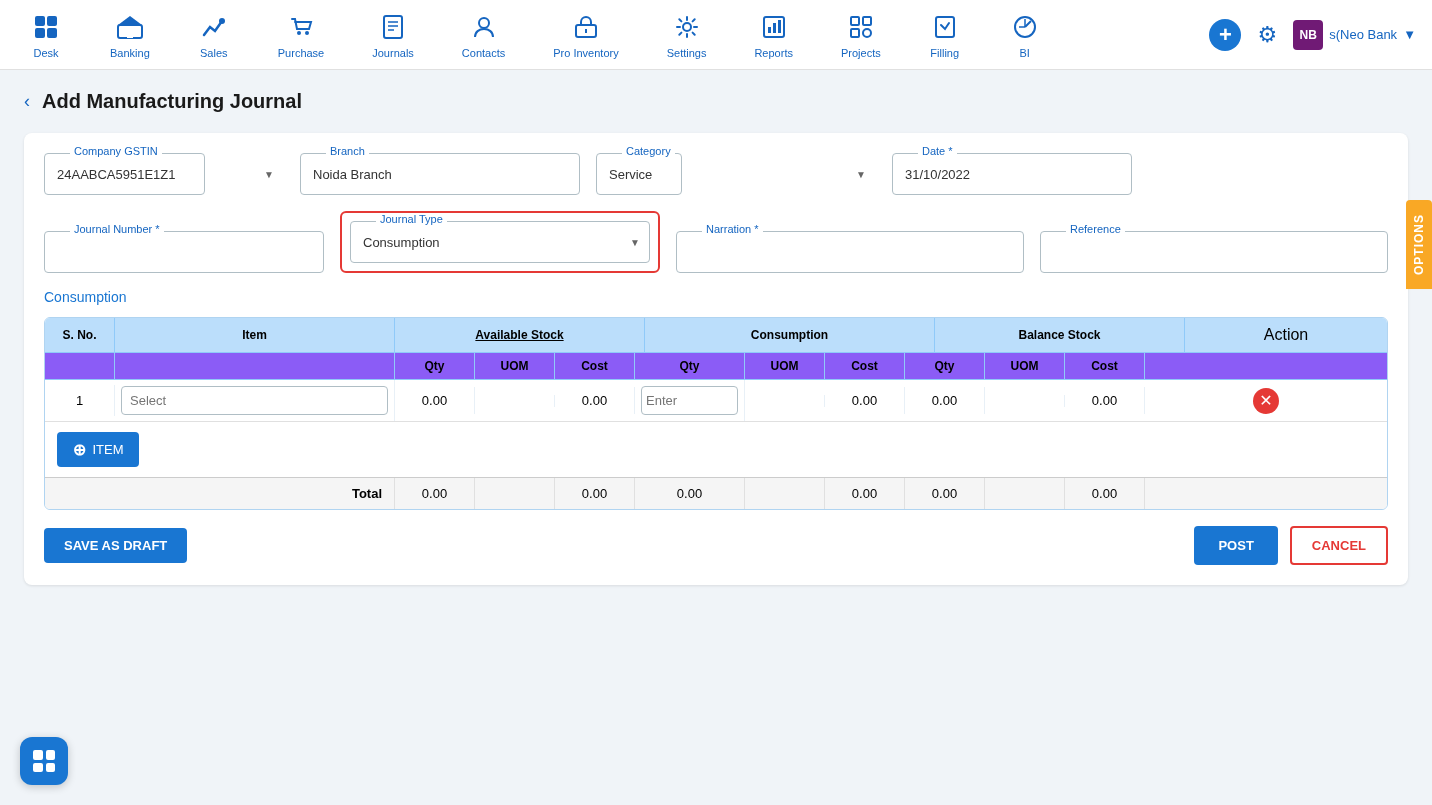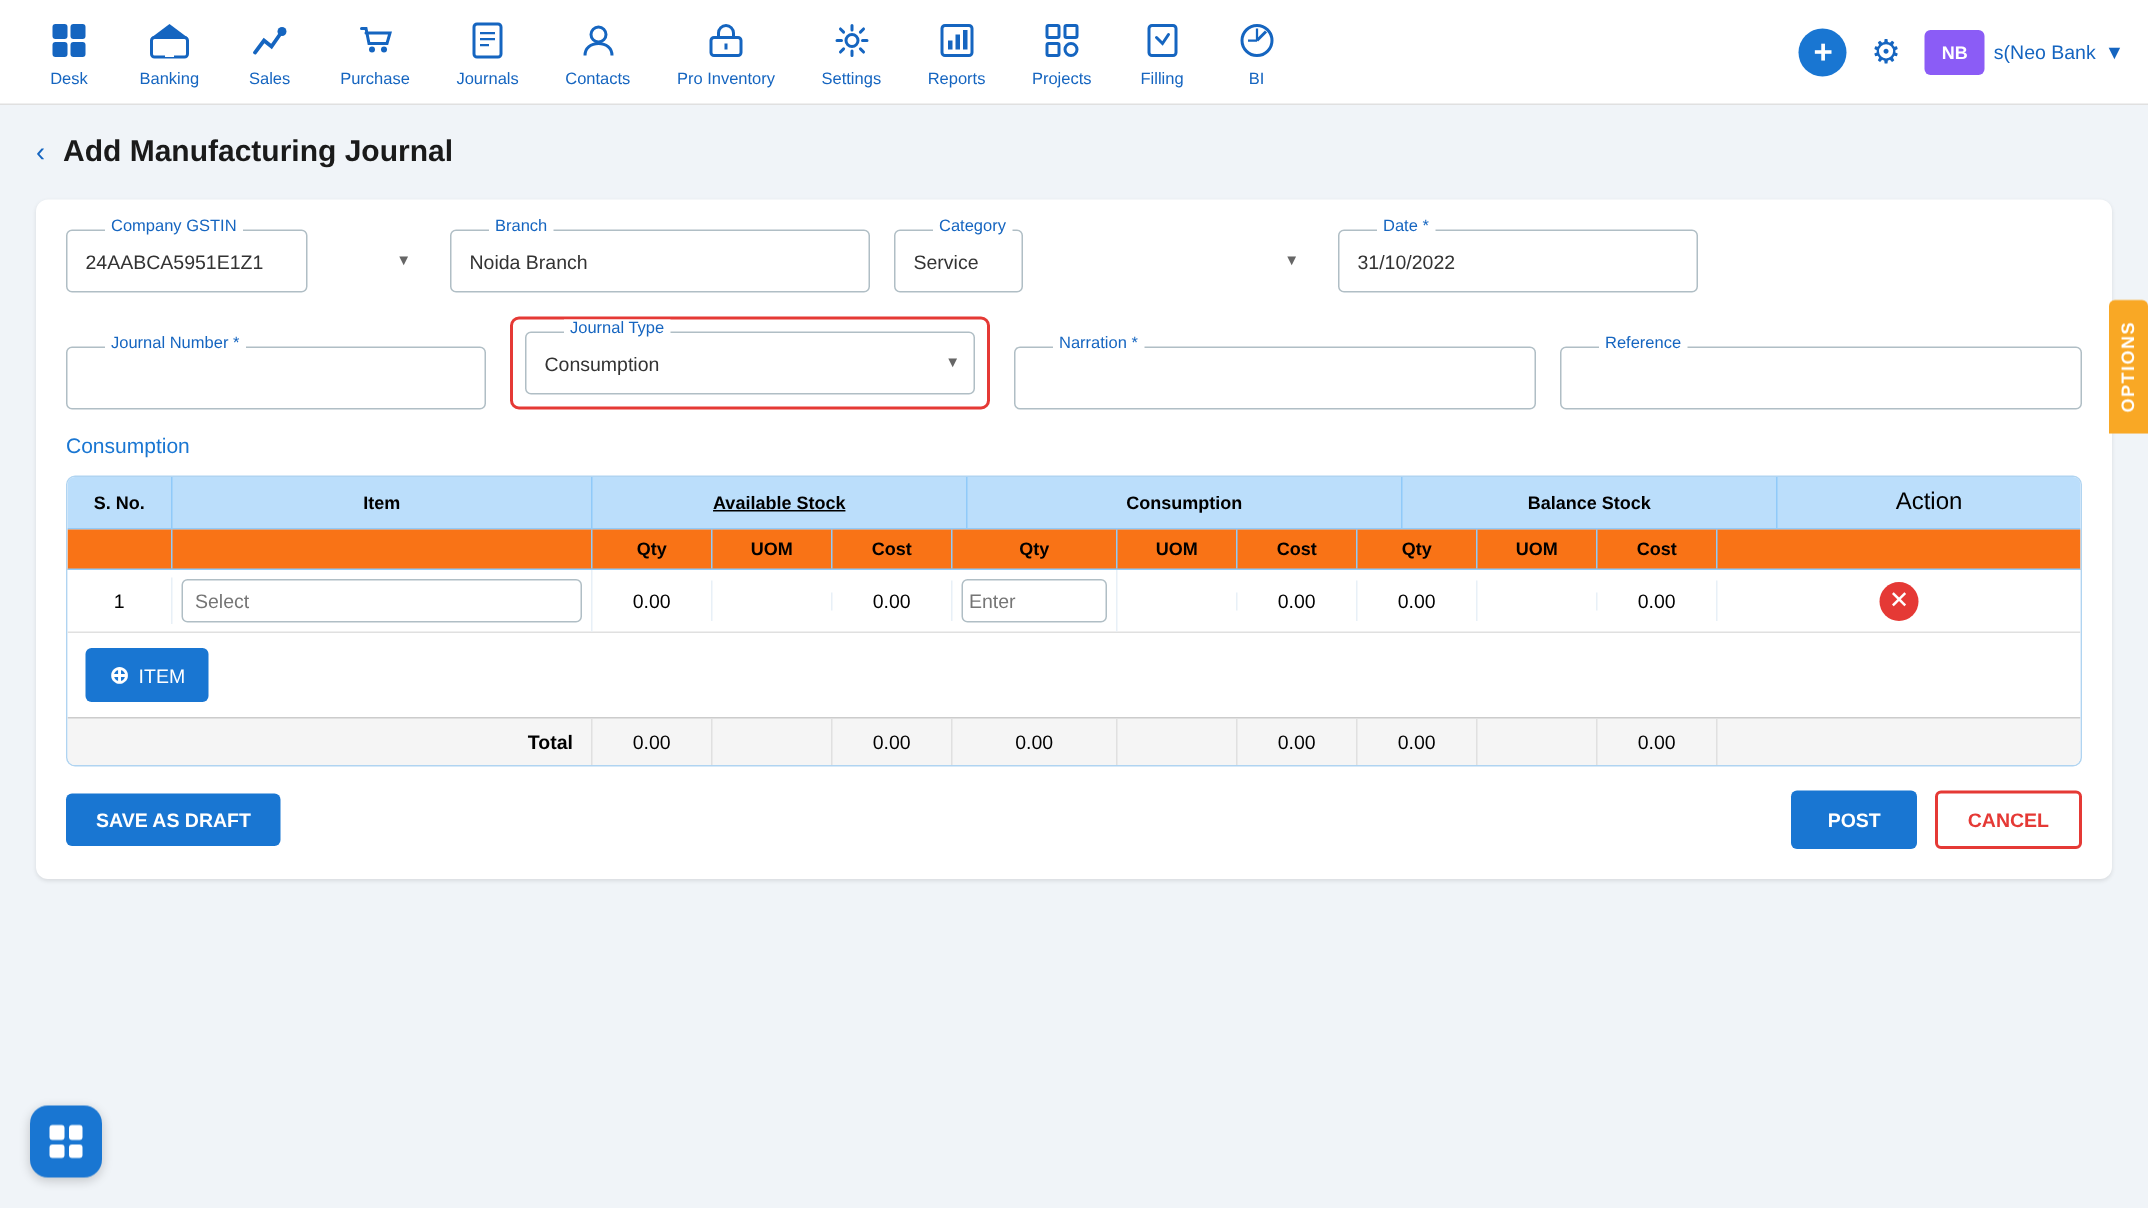--- a/index.html
+++ b/index.html
@@ -11,21 +11,21 @@
       display: flex;
       align-items: center;
       padding: 0 16px;
       height: 70px;
       border-bottom: 1px solid #e0e0e0;
       box-shadow: 0 2px 4px rgba(0,0,0,0.08);
     }
     .nav-items {
       display: flex;
       align-items: center;
-      gap: 3px;
+      gap: 20px;
       flex: 1;
     }
     .nav-item {
       display: flex;
       flex-direction: column;
       align-items: center;
       padding: 8px 14px;
       cursor: pointer;
       color: #1565c0;
       font-size: 11px;
@@ -54,21 +54,21 @@
       border-radius: 50%;
       display: flex; align-items: center; justify-content: center;
       font-size: 22px; cursor: pointer; font-weight: bold;
     }
     .nav-gear { font-size: 22px; color: #1565c0; cursor: pointer; }
     .nav-user {
       display: flex; align-items: center; gap: 6px;
       font-size: 13px; color: #1565c0; cursor: pointer;
     }
     .nav-user-avatar {
-      width: 40px; height: 30px; background: #8b5cf6;
+      width: 30px; height: 30px; background: #701a75;
       border-radius: 4px; display: flex; align-items: center;
       justify-content: center; color: #fff; font-size: 12px; font-weight: bold;
     }
 
     
     .options-tab {
       position: fixed;
       right: 0; top: 200px;
       background: #f9a825;
       color: #fff;
@@ -202,21 +202,21 @@
     }
     .tgh-sno { width: 70px; border-right: 1px solid #90caf9; display: flex; align-items: center; justify-content: center; padding: 8px 6px; font-weight: 600; font-size: 12px; }
     .tgh-item { width: 280px; border-right: 1px solid #90caf9; display: flex; align-items: center; justify-content: center; padding: 8px 6px; font-weight: 600; font-size: 12px; }
     .tgh-avail { width: 250px; border-right: 1px solid #90caf9; display: flex; align-items: center; justify-content: center; padding: 8px 6px; font-weight: 600; font-size: 12px; text-decoration: underline; }
     .tgh-consumption { width: 290px; border-right: 1px solid #90caf9; display: flex; align-items: center; justify-content: center; padding: 8px 6px; font-weight: 600; font-size: 12px; }
     .tgh-balance { width: 250px; border-right: 1px solid #90caf9; display: flex; align-items: center; justify-content: center; padding: 8px 6px; font-weight: 600; font-size: 12px; }
     .tgh-action { flex: 1; display: flex; align-items: center; justify-content: center; padding: 8px 6px; font-weight: 400; font-size: 16px; text-align: right; }
 
     .table-sub-row {
       display: flex;
-      background: #f97316;
+      background: #8b5cf6;
       border-bottom: 1px solid #90caf9;
     }
     .tsub-sno { width: 70px; border-right: 1px solid #90caf9; display: flex; align-items: center; justify-content: center; padding: 6px; font-size: 12px; font-weight: 600; }
     .tsub-item { width: 280px; border-right: 1px solid #90caf9; display: flex; align-items: center; justify-content: center; padding: 6px; font-size: 12px; font-weight: 600; }
     .tsub-cell { width: 80px; border-right: 1px solid #90caf9; display: flex; align-items: center; justify-content: center; padding: 6px; font-size: 12px; font-weight: 600; }
     .tsub-cell-lg { width: 110px; border-right: 1px solid #90caf9; display: flex; align-items: center; justify-content: center; padding: 6px; font-size: 12px; font-weight: 600; }
     .tsub-cell-last { width: 80px; border-right: 1px solid #90caf9; display: flex; align-items: center; justify-content: center; padding: 6px; font-size: 12px; font-weight: 600; }
     .tsub-action { flex: 1; display: flex; align-items: center; justify-content: center; padding: 6px; }
 
     .table-data-row {

